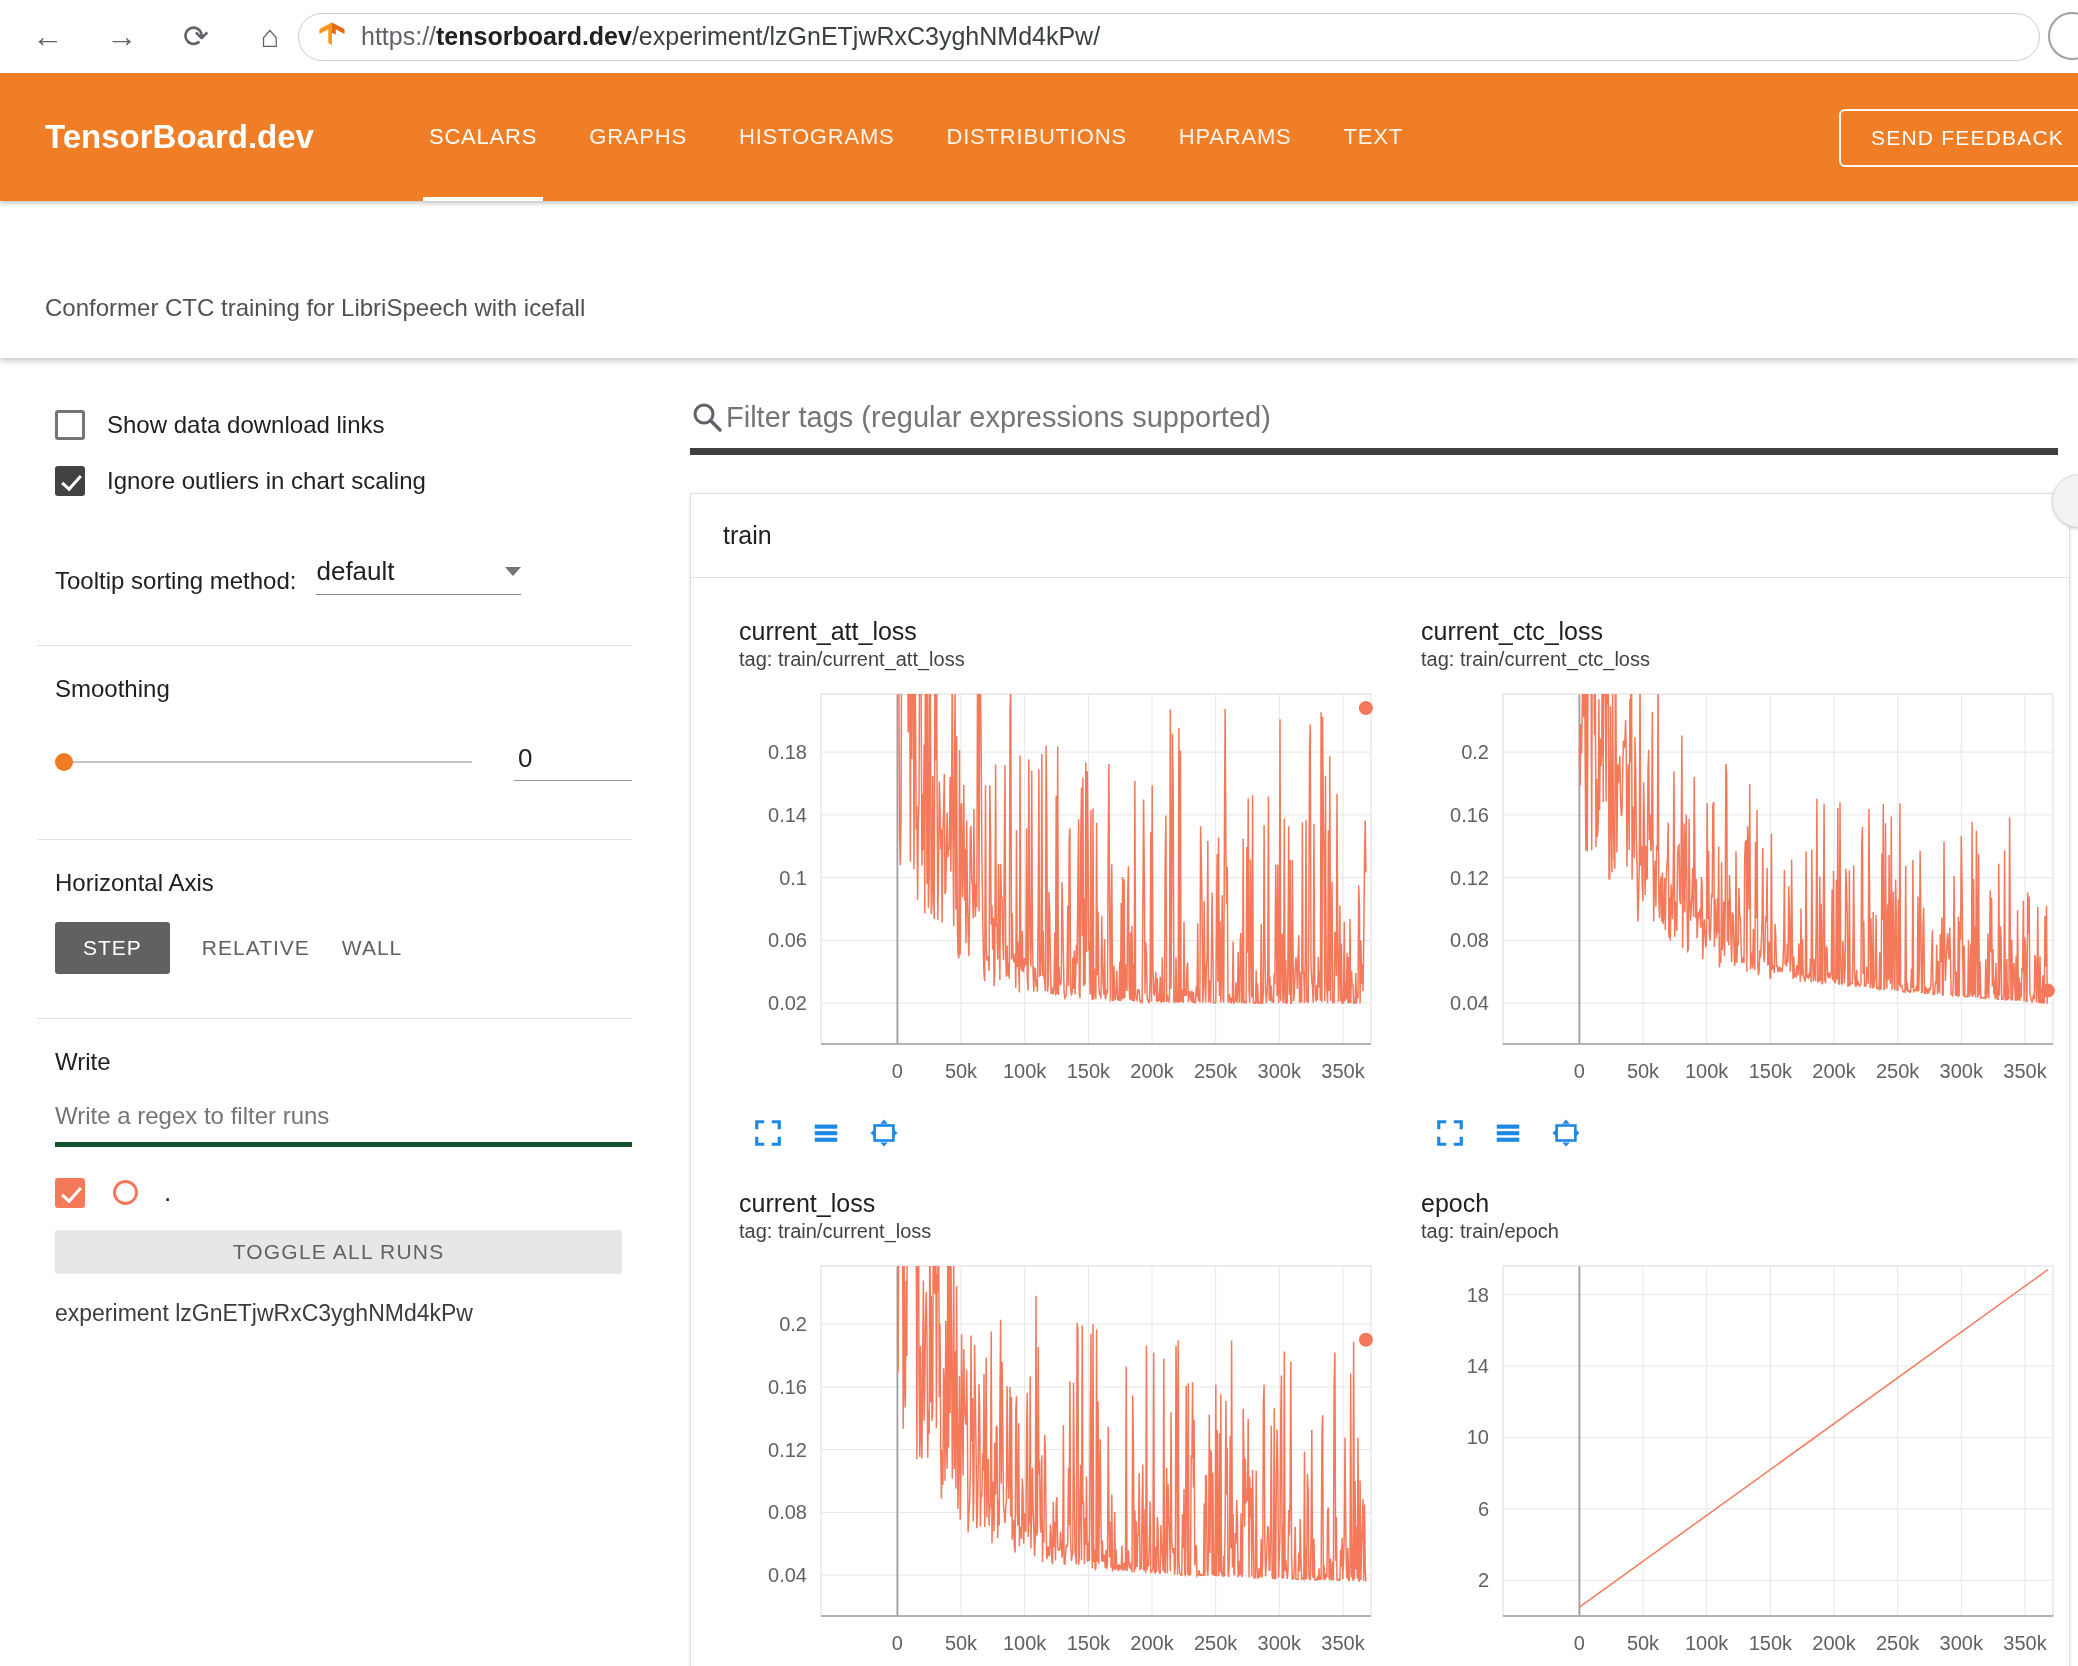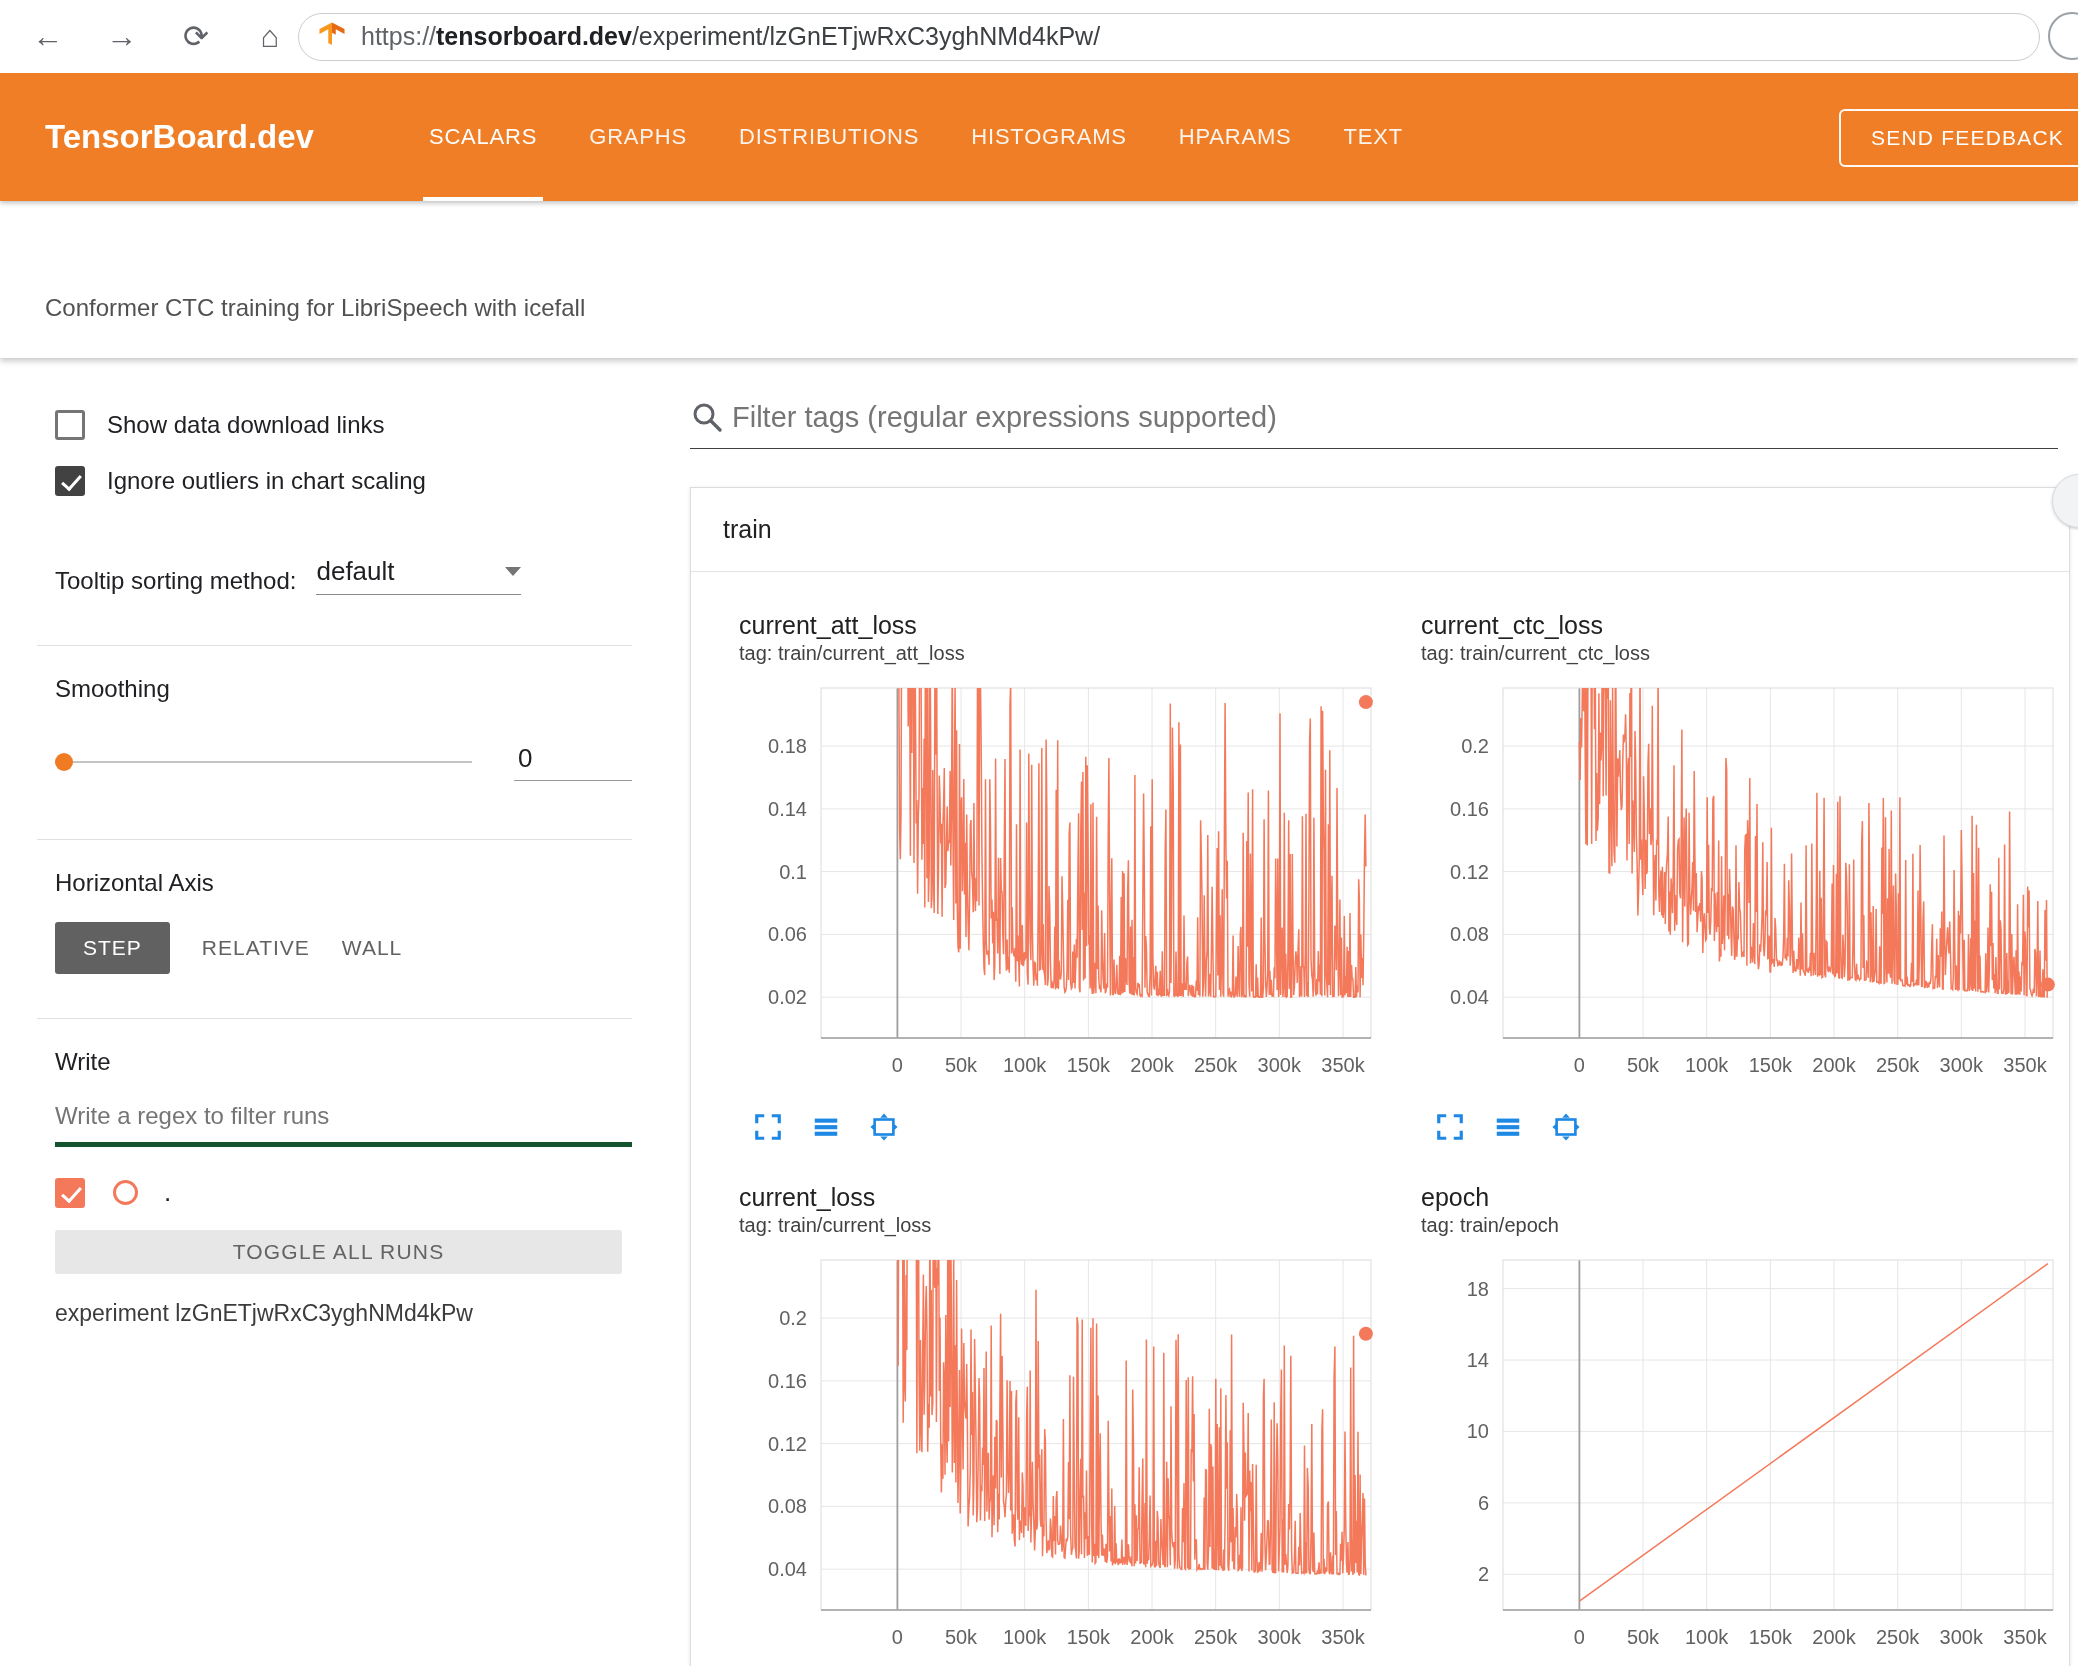--- a/index.html
+++ b/index.html
@@ -75,22 +75,22 @@
   .regex-input::placeholder { color:#757575; }
   .run-row { margin-top:30px; display:flex; align-items:center; }
   .run-circle { width:25px; height:25px; border-radius:50%; border:3.5px solid #f4795b; margin-left:28px; flex:none; }
   .run-name { font-size:26px; color:#202124; margin-left:26px; }
   .toggle-btn { margin-top:22px; width:567px; height:44px; background:#e7e7e7; border:none; border-radius:3px;
                 color:#636363; font-size:21px; letter-spacing:1.2px; cursor:pointer; font-family:inherit; }
   .exp-caption { margin-top:26px; font-size:23px; color:#3c3c3c; }
 
   
   .main { flex:1; padding:42px 0 0 30px; position:relative; min-width:0; }
-  .filter-row { display:flex; align-items:flex-end; gap:8px; margin-right:20px;
-                border-bottom:1px solid #404040; padding-bottom:14px; }
+  .filter-row { display:flex; align-items:flex-end; gap:2px; margin-right:20px;
+                border-bottom:7px solid #404040; padding-bottom:14px; }
   .filter-input { flex:1; border:none; outline:none; font-size:29px; color:#5f6368; font-family:inherit; }
   .filter-input::placeholder { color:#757575; }
   .fab-part { position:absolute; right:-28px; top:116px; width:54px; height:54px; border-radius:50%;
               background:#f1f3f4; border:1px solid #dadce0; box-shadow:0 1px 3px rgba(0,0,0,.2); }
   .card { margin:38px 8px 0 0; border:1px solid #dcdcdc; box-shadow:0 1px 4px rgba(0,0,0,.10);
           background:#fff; height:1400px; }
   .card-header { height:84px; display:flex; align-items:center; padding-left:32px;
                  border-bottom:1px solid #e3e3e3; font-size:25px; color:#212121;text-align:center; }
   .charts { padding:38px 0 0 30px; display:grid; grid-template-columns:660px 660px; column-gap:22px; }
   .chart-title { font-size:25px; color:#212121; padding-left:18px; line-height:30px; }
@@ -122,22 +122,22 @@
     </span>
   </div>
   <div class="avatar-part"></div>
 </div>
 
 <div class="appbar">
   <div class="logo">TensorBoard.dev</div>
   <nav class="tabs">
     <a class="tab active">SCALARS</a>
     <a class="tab">GRAPHS</a>
+    <a class="tab">HISTOGRAMS</a>
     <a class="tab">DISTRIBUTIONS</a>
-    <a class="tab">HISTOGRAMS</a>
     <a class="tab">HPARAMS</a>
     <a class="tab">TEXT</a>
   </nav>
   <button class="feedback">SEND FEEDBACK</button>
 </div>
 
 <div class="exp-bar">
   <div class="exp-title">Conformer CTC training for LibriSpeech with icefall</div>
 </div>
 

